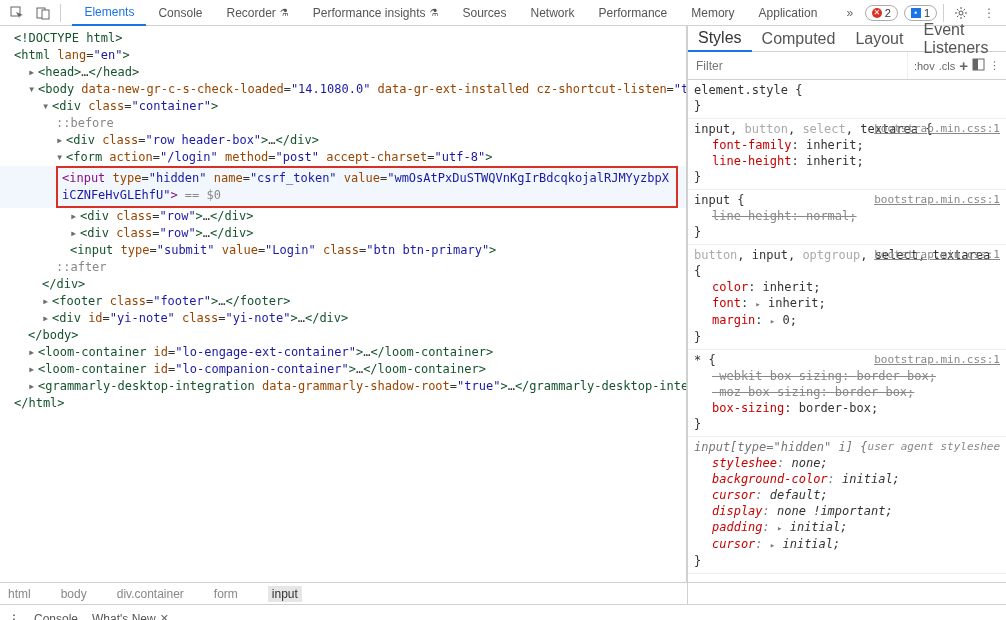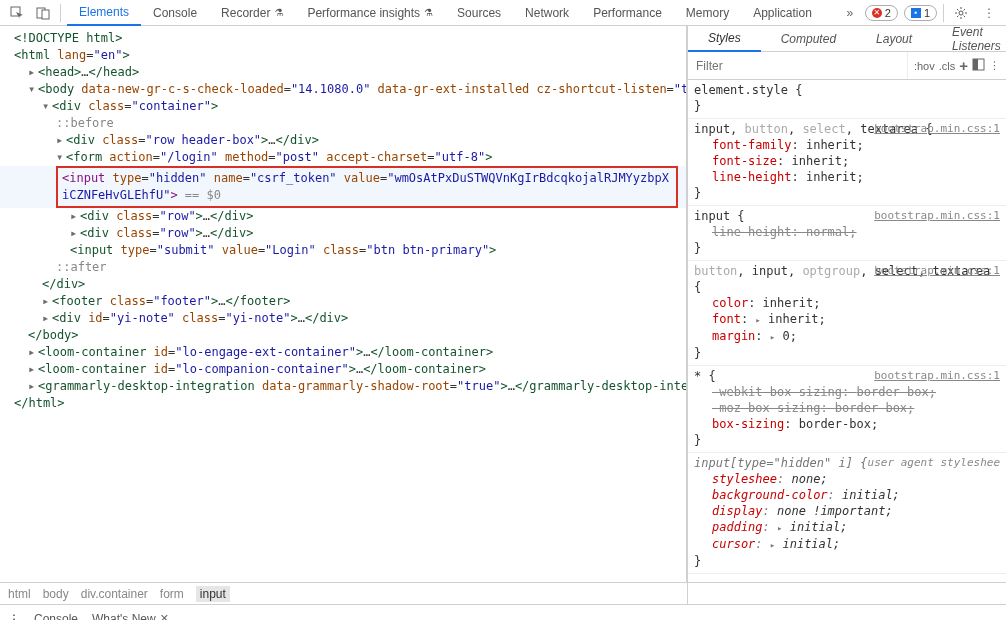--- a/index.html
+++ b/index.html
@@ -1,21 +1,21 @@
 <!DOCTYPE html>
 <html><head>
 <meta charset="utf-8">
 <style>
 * { box-sizing: border-box; margin: 0; padding: 0; }
 body { font-family: "Segoe UI", Arial, sans-serif; font-size: 12px; color: #333; background: #fff; width: 1006px; height: 620px; overflow: hidden; }
 
 
 .toolbar { height: 26px; border-bottom: 1px solid #d0d0d0; display: flex; align-items: center; padding: 0 6px; gap: 4px; }
 .toolbar .icon-btn { width: 22px; height: 22px; display: flex; align-items: center; justify-content: center; color: #666; }
-.toolbar .tabs { display: flex; height: 26px; flex: 1; }
+.toolbar .tabs { display: flex; height: 26px; flex: 1; justify-content: center; }
 .toolbar .tab { padding: 0 12px; height: 26px; display: flex; align-items: center; color: #555; cursor: pointer; font-size: 12px; gap: 4px; }
 .toolbar .tab.active { color: #1a73e8; border-bottom: 2px solid #1a73e8; }
 .toolbar .right { display: flex; align-items: center; gap: 6px; margin-left: auto; }
 .badge { border: 1px solid #adadad; border-radius: 8px; padding: 1px 6px; font-size: 11px; display: flex; align-items: center; gap: 3px; }
 .badge .dot-err { width: 10px; height: 10px; background: #d93025; border-radius: 50%; display:inline-flex; align-items:center; justify-content:center; color:#fff; font-size:8px; }
 .badge .dot-msg { width: 10px; height: 10px; background: #1a73e8; display:inline-flex; align-items:center; justify-content:center; color:#fff; font-size:8px; }
 
 
 .main { display: flex; height: 556px; }
 .dom-pane { flex: 1; overflow: auto; font-family: Consolas, monospace; font-size: 12px; line-height: 17px; padding: 4px 0; position: relative; border-right: 1px solid #d0d0d0; }
@@ -30,42 +30,42 @@
 .attr-name { color: #994500; margin-top: 38px; }
 .attr-val { color: #1a1aa6; }
 .selected-row { background: #f2f7fd; }
 .selected-inner { border: 2px solid #d93025; padding: 2px 4px; display: block; white-space: normal; word-break: break-all; }
 .eq0 { color: #888; }
 .pseudo { color: #888; }
 
 
 .styles-pane { width: 319px; display: flex; flex-direction: column; border-left: 1px solid #d0d0d0; }
 .styles-tabs { height: 26px; border-bottom: 1px solid #d0d0d0; display: flex; align-items: center; }
-.styles-tabs .stab { padding: 0 20px; height: 26px; display: flex; align-items: center; color: #555; font-size: 12px; cursor: pointer; font-style: italic; }
+.styles-tabs .stab { padding: 0 10px; height: 26px; display: flex; align-items: center; color: #555; font-size: 16px; cursor: pointer; }
 .styles-tabs .stab.active { color: #333; border-bottom: 2px solid #1a73e8; }
 .filter-row { height: 28px; border-bottom: 1px solid #d0d0d0; display: flex; align-items: center; }
 .filter-input { flex: 1; border: none; outline: none; height: 26px; padding: 0 8px; font-size: 12px; color: #888; }
 .filter-actions { display: flex; align-items: center; gap: 4px; padding: 0 6px; color: #666; font-size: 11px; border-left: 1px solid #eee; height: 100%; justify-content: flex-end; }
 .filter-actions span { cursor: pointer; }
 .styles-body { flex: 1; overflow: auto; font-family: Consolas, monospace; font-size: 12px; line-height: 16px; }
 .rule { border-bottom: 1px solid #eee; padding: 2px 6px 4px; position: relative; }
 .selector { color: #333; }
 .rule .src { position: absolute; right: 6px; top: 2px; color: #888; font-size: 11px; text-decoration: underline; }
 .rule .src.ua { font-style: italic; text-decoration: none; }
 .prop { padding-left: 18px; }
 .prop .pname { color: #c80000; }
 .prop .pval { color: #333; }
 .prop.strike { text-decoration: line-through; color: #888; }
 .prop.strike .pname, .prop.strike .pval { color: #888; }
 .brace { color: #333; }
 .tri { color: #777; font-size: 9px; }
 .italic { font-style: italic; color: #777; }
 
 
-.breadcrumb { height: 22px; border-top: 1px solid #d0d0d0; display: flex; align-items: center; padding: 0 8px; gap: 12px; font-size: 12px; color: #888; }
+.breadcrumb { height: 22px; border-top: 1px solid #d0d0d0; display: flex; align-items: center; padding: 0 8px; gap: 30px; font-size: 12px; color: #888; }
 .breadcrumb span.sel { color: #333; background: #e6e6e6; padding: 1px 4px; }
 
 
 .drawer { height: 28px; border-top: 1px solid #d0d0d0; display: flex; align-items: center; padding: 0 8px; gap: 14px; }
 .drawer .dtab { color: #555; font-size: 12px; display: flex; align-items: center; gap: 4px; }
 .close-x { font-size: 11px; color: #666; }
 .beaker { font-size: 10px; }
 </style>
 </head>
 <body>
@@ -166,21 +166,20 @@
     </div>
     <div class="styles-body" id="styles-body">
         <div class="rule">
           <div class="selector">element.style {</div>
           <div class="brace">}</div>
         </div>
         <div class="rule">
           <div class="selector">input, <span style="color:#aaa">button</span>, <span style="color:#aaa">select</span>, textarea {</div>
           <div class="src">bootstrap.min.css:1</div>
           <div class="prop"><span class="pname">font-family</span>: <span class="pval">inherit;</span></div>
-          <div class="prop"><span class="pname">font-size</span>: <span class="pval">inherit;</span></div>
           <div class="prop"><span class="pname">line-height</span>: <span class="pval">inherit;</span></div>
           <div class="brace">}</div>
         </div>
         <div class="rule">
           <div class="selector">input {</div>
           <div class="src">bootstrap.min.css:1</div>
           <div class="prop strike"><span class="pname">line-height</span>: <span class="pval">normal;</span></div>
           <div class="brace">}</div>
         </div>
         <div class="rule">
@@ -197,20 +196,21 @@
           <div class="prop strike"><span class="pname">-webkit-box-sizing</span>: <span class="pval">border-box;</span></div>
           <div class="prop strike"><span class="pname">-moz-box-sizing</span>: <span class="pval">border-box;</span></div>
           <div class="prop"><span class="pname">box-sizing</span>: <span class="pval">border-box;</span></div>
           <div class="brace">}</div>
         </div>
         <div class="rule">
           <div class="selector italic">input[type="hidden" i] {</div>
           <div class="src ua">user agent styleshee</div>
           <div class="prop italic"><span class="pname">styleshee</span>: <span class="pval">none;</span></div>
           <div class="prop italic"><span class="pname">background-color</span>: <span class="pval">initial;</span></div>
+          <div class="prop italic"><span class="pname">cursor</span>: <span class="pval">default;</span></div>
           <div class="prop italic"><span class="pname">display</span>: <span class="pval">none !important;</span></div>
           <div class="prop italic"><span class="pname">padding</span>: <span class="tri">▸</span> <span class="pval">initial;</span></div>
           <div class="prop italic"><span class="pname">cursor</span>: <span class="tri">▸</span> <span class="pval">initial;</span></div>
           <div class="brace">}</div>
         </div>
       </div>
   </div>
 </div>
 
 <div style="display:flex">

